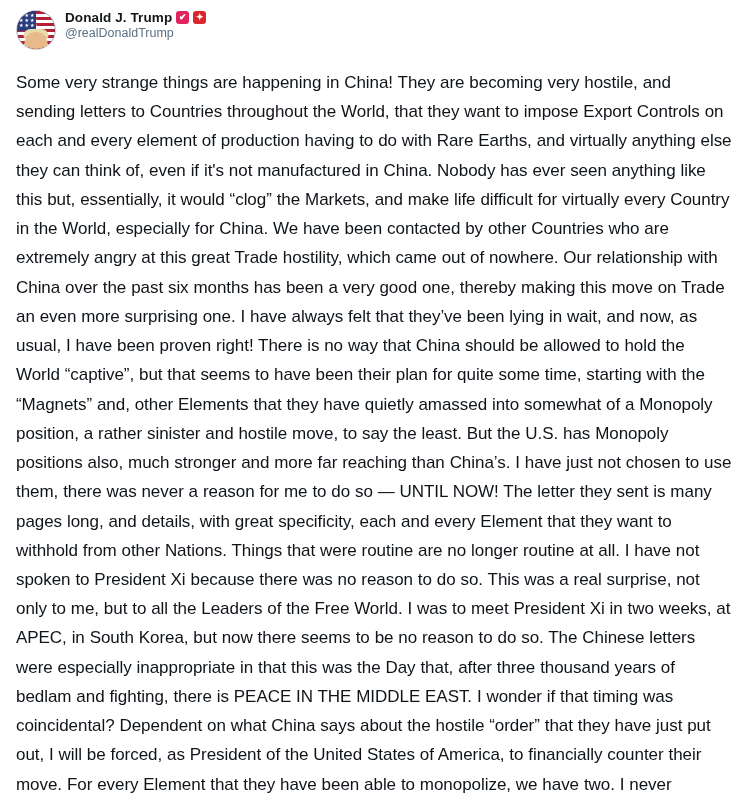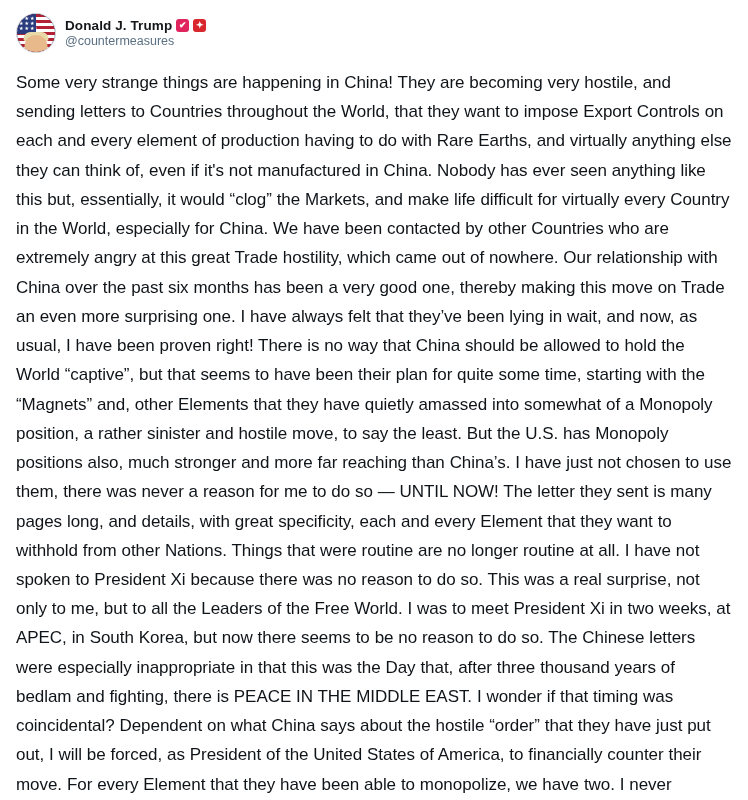--- a/index.html
+++ b/index.html
@@ -17,21 +17,21 @@
   .post {
     width: 748px;
     height: 800px;
     box-sizing: border-box;
     padding: 10px 16px 0 16px;
     display: flex;
     flex-direction: column;
   }
   .header {
     display: flex;
-    align-items: center;
+    align-items: flex-start;
     gap: 9px;
     height: 46px;
     flex: 0 0 auto;
   }
   .avatar {
     width: 38px;
     height: 38px;
     border-radius: 50%;
     overflow: hidden;
     flex: 0 0 auto;
@@ -158,21 +158,21 @@
       <div class="flag-stars">★★★★ ★★★★ ★★★★</div>
       <div class="hair"></div>
       <div class="face"></div>
     </div>
     <div class="names">
       <div class="name-row">
         <span class="display-name">Donald J. Trump</span>
         <span class="badge badge-verified" style="background: rgb(224, 36, 94);">✔</span>
         <span class="badge badge-plus" style="background: rgb(217, 39, 46);">✦</span>
       </div>
-      <div class="handle">@countermeasures</div>
+      <div class="handle">@realDonaldTrump</div>
     </div>
   </div>
 
   <div class="body">Some very strange things are happening in China! They are becoming very hostile, and sending letters to Countries throughout the World, that they want to impose Export Controls on each and every element of production having to do with Rare Earths, and virtually anything else they can think of, even if it's not manufactured in China. Nobody has ever seen anything like this but, essentially, it would “clog” the Markets, and make life difficult for virtually every Country in the World, especially for China. We have been contacted by other Countries who are extremely angry at this great Trade hostility, which came out of nowhere. Our relationship with China over the past six months has been a very good one, thereby making this move on Trade an even more surprising one. I have always felt that they’ve been lying in wait, and now, as usual, I have been proven right! There is no way that China should be allowed to hold the World “captive”, but that seems to have been their plan for quite some time, starting with the “Magnets” and, other Elements that they have quietly amassed into somewhat of a Monopoly position, a rather sinister and hostile move, to say the least. But the U.S. has Monopoly positions also, much stronger and more far reaching than China’s. I have just not chosen to use them, there was never a reason for me to do so — UNTIL NOW! The letter they sent is many pages long, and details, with great specificity, each and every Element that they want to withhold from other Nations. Things that were routine are no longer routine at all. I have not spoken to President Xi because there was no reason to do so. This was a real surprise, not only to me, but to all the Leaders of the Free World. I was to meet President Xi in two weeks, at APEC, in South Korea, but now there seems to be no reason to do so. The Chinese letters were especially inappropriate in that this was the Day that, after three thousand years of bedlam and fighting, there is PEACE IN THE MIDDLE EAST. I wonder if that timing was coincidental? Dependent on what China says about the hostile “order” that they have just put out, I will be forced, as President of the United States of America, to financially counter their move. For every Element that they have been able to monopolize, we have two. I never thought it would come to this but perhaps, as with all things, the time has come. Ultimately, though potentially painful, it will be a very good thing, in the end, for the U.S.A. One of the Policies that we are calculating at this moment is a massive increase of Tariffs on Chinese products coming into the United States of America. There are many other countermeasures that are, likewise, under serious consideration. Thank you for your attention to this matter!</div>
 
   <div class="signature">DONALD J. MIDDLE, PRESIDENT OF THE UNITED STATES OF AMERICA</div>
 
 </div>
 
 </body></html>

